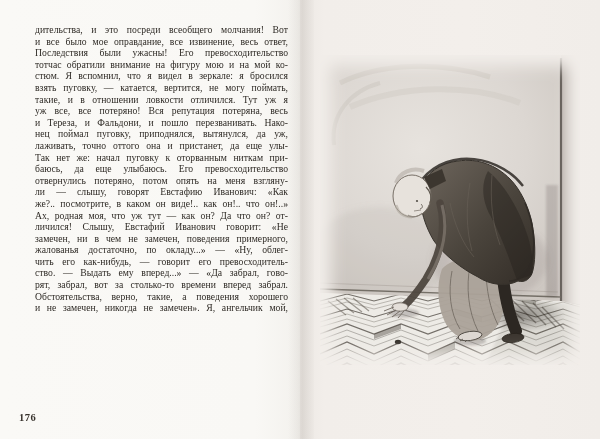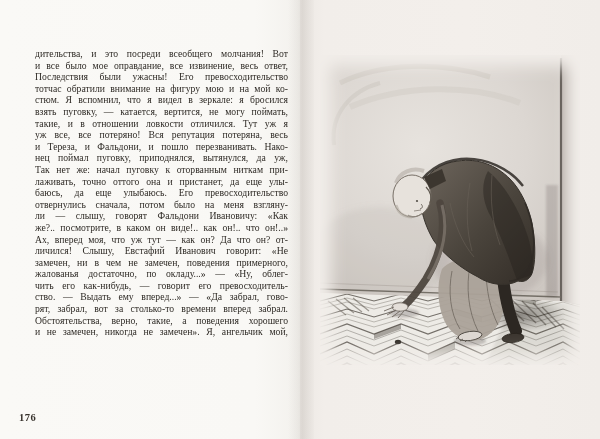--- a/index.html
+++ b/index.html
@@ -7,21 +7,21 @@
     width:600px;height:439px;overflow:hidden;
     font-family:"Liberation Serif", serif;
     background:#f5f3f0;
   }
   .spread{position:relative;width:600px;height:439px;}
   .page{position:absolute;top:0;height:439px;}
   .page-left{left:0;width:300px;background:linear-gradient(90deg,#faf9f6 0%,#f9f8f5 85%,#f3f1ed 100%);}
   .page-right{left:300px;width:300px;background:linear-gradient(90deg,#ece8e4 0%,#f2eeea 8%,#f3efeb 55%,#f1ede9 100%);}
   .gutter{position:absolute;left:288px;top:0;width:26px;height:439px;pointer-events:none;
     background:linear-gradient(90deg,rgba(110,100,90,0) 0%,rgba(110,100,90,0.07) 40%,rgba(110,100,90,0.13) 55%,rgba(110,100,90,0.02) 100%);}
-  .text-block{position:absolute;left:35px;top:48px;width:253px;}
+  .text-block{position:absolute;left:35px;top:24px;width:253px;}
   .line{
     font-size:9.7px;line-height:11.6px;height:11.6px;overflow:hidden;
     color:#2e2a25;text-align:justify;text-align-last:justify;
   }
   .page-number{
     position:absolute;left:19px;top:412px;
     font-size:10.5px;font-weight:bold;color:#38332d;letter-spacing:0.5px;
   }
   .illus{position:absolute;left:20px;top:55px;width:260px;height:310px;}
   .illus::after{content:'';position:absolute;inset:0;pointer-events:none;
@@ -37,27 +37,27 @@
       <div class="line">дительства, и это посреди всеобщего молчания! Вот</div>
       <div class="line">и все было мое оправдание, все извинение, весь ответ,</div>
       <div class="line">Последствия были ужасны! Его превосходительство</div>
       <div class="line">тотчас обратили внимание на фигуру мою и на мой ко-</div>
       <div class="line">стюм. Я вспомнил, что я видел в зеркале: я бросился</div>
       <div class="line">взять пуговку, — катается, вертится, не могу поймать,</div>
       <div class="line">такие, и в отношении ловкости отличился. Тут уж я</div>
       <div class="line">уж все, все потеряно! Вся репутация потеряна, весь</div>
       <div class="line">и Тереза, и Фальдони, и пошло перезванивать. Нако-</div>
       <div class="line">нец поймал пуговку, приподнялся, вытянулся, да уж,</div>
+      <div class="line">лаживать, точно оттого она и пристанет, да еще улы-</div>
       <div class="line">Так нет же: начал пуговку к оторванным ниткам при-</div>
-      <div class="line">лаживать, точно оттого она и пристанет, да еще улы-</div>
       <div class="line">баюсь, да еще улыбаюсь. Его превосходительство</div>
-      <div class="line">отвернулись сначала, потом было на меня взгляну-</div>
-      <div class="line">ли — слышу, говорят Фальдони Ивановичу: «Как</div>
+      <div class="line">отвернулись потеряно, потом опять на меня взгляну-</div>
+      <div class="line">ли — слышу, говорят Евстафию Иванович: «Как</div>
       <div class="line">же?.. посмотрите, в каком он виде!.. как он!.. что он!..»</div>
-      <div class="line">Ах, вперед моя, что уж тут — как он? Да что он? от-</div>
+      <div class="line">Ах, родная моя, что уж тут — как он? Да что он? от-</div>
       <div class="line">личился! Слышу, Евстафий Иванович говорит: «Не</div>
       <div class="line">замечен, ни в чем не замечен, поведения примерного,</div>
       <div class="line">жалованья достаточно, по окладу...» — «Ну, облег-</div>
       <div class="line">чить его как-нибудь, — говорит его превосходитель-</div>
       <div class="line">ство. — Выдать ему вперед...» — «Да забрал, гово-</div>
       <div class="line">рят, забрал, вот за столько-то времени вперед забрал.</div>
       <div class="line">Обстоятельства, верно, такие, а поведения хорошего</div>
       <div class="line">и не замечен, никогда не замечен». Я, ангельчик мой,</div>
     </div>
     <div class="page-number">176</div>

